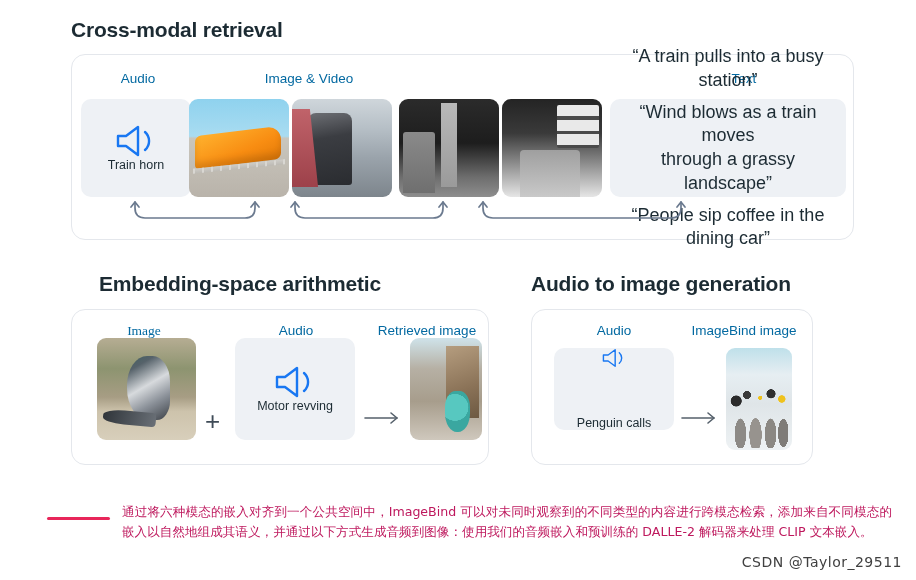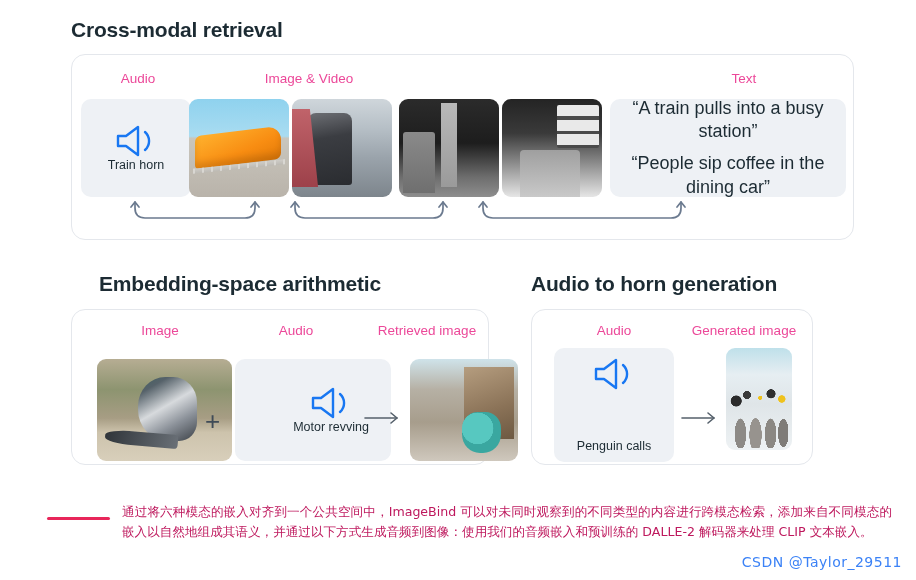--- a/index.html
+++ b/index.html
@@ -26,21 +26,21 @@
     background:#ffffff;
     border:1px solid #e4e7ec;
     border-radius:14px;
     box-sizing:border-box;
   }
 
   
   .col-label{
     font-size:13.5px;
     font-weight:500;
-    color:#ec4899;
+    color:#0369a1;
     text-align:center;
   }
 
   
   .tile{
     border-radius:9px;
     overflow:hidden;
     position:relative;
     background:#eceff3;
   }
@@ -84,21 +84,21 @@
   .cm-tiles{position:absolute;left:0;top:44px;}
   .cm-tiles > *{position:absolute;top:0;}
 
   
   #arrows{position:absolute;left:71px;top:196px;width:783px;height:34px;}
 
   
   #embed-title{position:absolute;left:71px;top:272px;margin-left:28px;}
   #embed-card{position:absolute;left:71px;top:309px;width:418px;height:156px;}
   #embed-card .col-label{position:absolute;top:13px;}
-  #embed-card .node{position:absolute;top:49px;padding-left:36px;}
+  #embed-card .node{position:absolute;top:28px;}
   .op{
     position:absolute;
     font-size:26px;
     color:#3f4b57;
     font-weight:400;
     top:96px;
   }
   .arrow-right{
     position:absolute;
     top:101px;
@@ -116,21 +116,21 @@
     background:#e8265a;border-radius:2px;
   }
   #caption{
     position:absolute;left:122px;top:502px;width:770px;
     font-size:12.6px;line-height:1.62;color:#be185d;
     font-family:"DejaVu Sans","Liberation Sans",sans-serif;
     text-align:justify;
   }
   #watermark{
     position:absolute;right:14px;bottom:10px;
-    font-size:14px;color:#3b82f6;letter-spacing:0.5px;
+    font-size:14px;color:#404040;letter-spacing:0.5px;
     font-family:"DejaVu Sans","Liberation Sans",sans-serif;
   }
 
   
   .img-orange-train{
     background:
       radial-gradient(ellipse 70% 40% at 48% 58%, rgba(255,150,20,.0) 0%, rgba(255,150,20,0) 100%),
       linear-gradient(#8fd2ee 0%, #a9dcf1 38%, #c9c6bd 40%, #b9b3aa 100%);
   }
   .img-orange-train::before{
@@ -257,20 +257,22 @@
       </div>
 
       <div class="tile img-orange-train" style="left:117px;width:100px;height:98px;"></div>
       <div class="tile img-red-train" style="left:220px;width:100px;height:98px;"></div>
 
       <div class="tile img-depth-sign" style="left:327px;width:100px;height:98px;"></div>
       <div class="tile img-depth-platform" style="left:430px;width:100px;height:98px;"></div>
 
       <div class="text-tile" style="left:538px;width:236px;height:98px;">
         <div class="quote">“A train pulls into a busy station”</div>
+        <div class="quote" style="white-space:pre-line;">“Wind blows as a train moves
+through a grassy landscape”</div>
         <div class="quote">“People sip coffee in the dining car”</div>
       </div>
     </div>
   </div>
 
   <svg id="arrows" viewBox="0 0 783 34">
     <g fill="none" stroke="#6b7a8f" stroke-width="1.7" stroke-linecap="round" stroke-linejoin="round">
       <path d="M64 6 v6 q0 10 10 10 h100 q10 0 10 -10 v-6"></path>
       <path d="M60 11 l4 -5 l4 5"></path>
         <path d="M180 11 l4 -5 l4 5"></path>
@@ -279,21 +281,21 @@
         <path d="M368 11 l4 -5 l4 5"></path>
       <path d="M412 6 v6 q0 10 10 10 h178 q10 0 10 -10 v-6"></path>
       <path d="M408 11 l4 -5 l4 5"></path>
         <path d="M606 11 l4 -5 l4 5"></path>
     </g>
   </svg>
 
   <div class="section-title" id="embed-title">Embedding-space arithmetic</div>
 
   <div class="card" id="embed-card">
-    <div class="col-label" style="left:20px;width:136px;">Image</div>
+    <div class="col-label" style="left:4px;width:136px;font-family:Liberation Serif, serif;">Image</div>
     <div class="col-label" style="left:150px;width:148px;">Audio</div>
     <div class="col-label" style="left:296px;width:118px;">Retrieved image</div>
 
     <div class="tile img-pigeon node" style="left:25px;width:99px;height:102px;"></div>
 
     <div class="op" style="left:133px;">+</div>
 
     <div class="audio-tile node" style="left:163px;width:120px;height:102px;">
       <svg width="44" height="34" viewBox="0 0 44 34">
         <path d="M4 12 h8 L24 3 v28 L12 22 H4 Z" fill="none" stroke="#1877f2" stroke-width="2.4" stroke-linejoin="round"></path>
@@ -305,27 +307,27 @@
     <svg class="arrow-right" style="left:291px;" width="40" height="14" viewBox="0 0 40 14">
       <g fill="none" stroke="#55606b" stroke-width="1.6" stroke-linecap="round" stroke-linejoin="round">
         <path d="M2 7 H34"></path>
           <path d="M28 2 l6 5 l-6 5"></path>
       </g>
     </svg>
 
     <div class="tile img-scooter node" style="left:338px;width:72px;height:102px;"></div>
   </div>
 
-  <div class="section-title" id="a2i-title">Audio to horn generation</div>
+  <div class="section-title" id="a2i-title">Audio to image generation</div>
 
   <div class="card" id="a2i-card">
     <div class="col-label" style="left:18px;width:128px;">Audio</div>
-    <div class="col-label" style="left:150px;width:124px;">Generated image</div>
-
-    <div class="audio-tile node" style="left:22px;width:120px;height:114px;gap:48px;">
+    <div class="col-label" style="left:150px;width:124px;">ImageBind image</div>
+
+    <div class="audio-tile node" style="left:22px;width:120px;height:82px;gap:48px;">
       <svg width="44" height="34" viewBox="0 0 44 34">
         <path d="M4 12 h8 L24 3 v28 L12 22 H4 Z" fill="none" stroke="#1877f2" stroke-width="2.4" stroke-linejoin="round"></path>
         <path d="M31 8 a12 12 0 0 1 0 18" fill="none" stroke="#1877f2" stroke-width="2.4" stroke-linecap="round"></path>
       </svg>
       <div class="audio-label">Penguin calls</div>
     </div>
 
     <svg class="arrow-right" style="left:148px;" width="40" height="14" viewBox="0 0 40 14">
       <g fill="none" stroke="#55606b" stroke-width="1.6" stroke-linecap="round" stroke-linejoin="round">
         <path d="M2 7 H34"></path>

